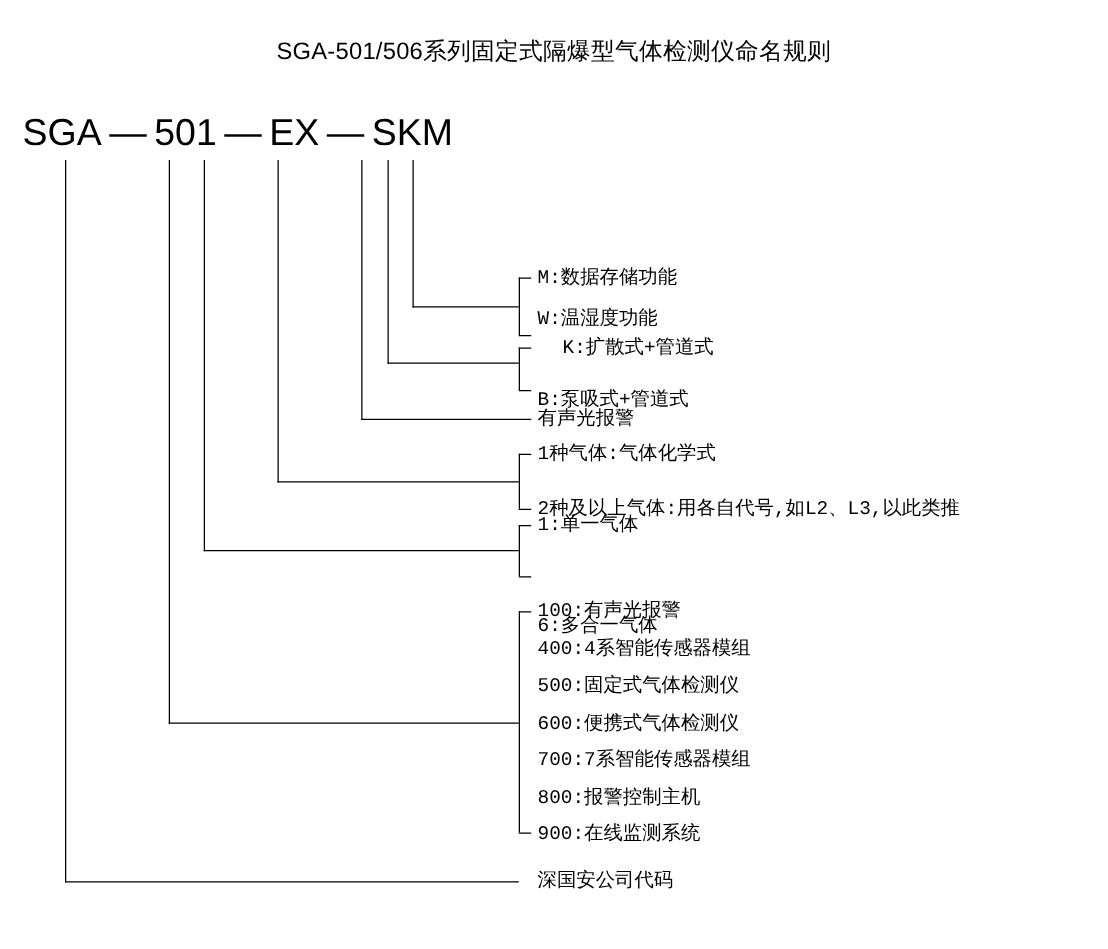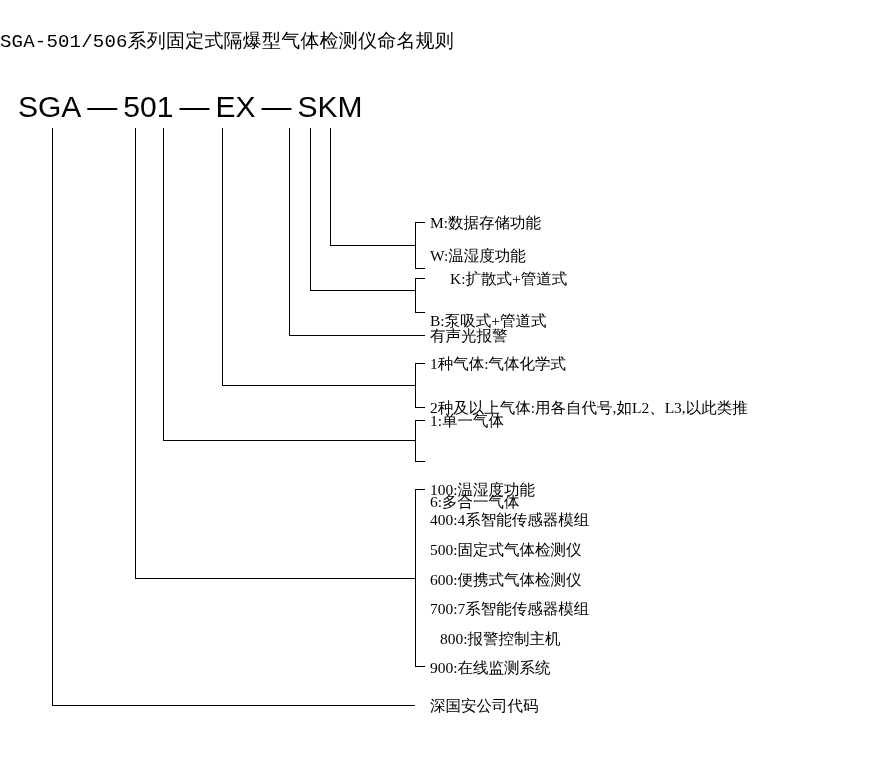--- a/index.html
+++ b/index.html
@@ -14,22 +14,23 @@
     font-family: "Liberation Serif", serif;
     color: #000000;
     overflow: hidden;
   }
 
   .title {
     position: absolute;
     top: 28px;
     left: 0;
     width: 886px;
+    text-align: center;
     font-size: 19px;
-    font-family: Liberation Mono, monospace;
+    font-family: Liberation Sans, sans-serif;
     font-weight: normal;
     letter-spacing: 0.2px;
   }
 
   .code-line {
     position: absolute;
     top: 90px;
     left: 18px;
     font-family: "Liberation Sans", sans-serif;
     font-weight: normal;
@@ -47,21 +48,21 @@
     background: #000;
   }
   .hline {
     position: absolute;
     height: 1px;
     background: #000;
   }
 
   .lbl {
     position: absolute;
-    font-family: Liberation Serif, serif;
+    font-family: Liberation Mono, monospace;
     font-size: 15.5px;
     white-space: nowrap;
     line-height: 1;
   }
 </style>
 </head>
 <body>
 
 <div class="title">SGA-501/506系列固定式隔爆型气体检测仪命名规则</div>
 
@@ -113,21 +114,21 @@
 <div class="lbl" style="left:430px; top:313px;">B:泵吸式+管道式</div>
 
 <div class="lbl" style="left:430px; top:328px;">有声光报警</div>
 
 <div class="lbl" style="left:430px; top:356px;">1种气体:气体化学式</div>
 <div class="lbl" style="left:430px; top:400px;">2种及以上气体:用各自代号,如L2、L3,以此类推</div>
 
 <div class="lbl" style="left:430px; top:413px;">1:单一气体</div>
 <div class="lbl" style="left:430px; top:454px;margin-top:40px;">6:多合一气体</div>
 
-<div class="lbl" style="left:430px; top:482px;">100:温湿度功能</div>
+<div class="lbl" style="left:430px; top:482px;">100:有声光报警</div>
 <div class="lbl" style="left:430px; top:512px;">400:4系智能传感器模组</div>
 <div class="lbl" style="left:430px; top:542px;">500:固定式气体检测仪</div>
 <div class="lbl" style="left:430px; top:572px;">600:便携式气体检测仪</div>
 <div class="lbl" style="left:430px; top:601px;">700:7系智能传感器模组</div>
-<div class="lbl" style="left:430px; top:631px;margin-left:10px;">800:报警控制主机</div>
+<div class="lbl" style="left:430px; top:631px;">800:报警控制主机</div>
 <div class="lbl" style="left:430px; top:660px;">900:在线监测系统</div>
 
 <div class="lbl" style="left:430px; top:698px;">深国安公司代码</div>
 
 </body></html>

